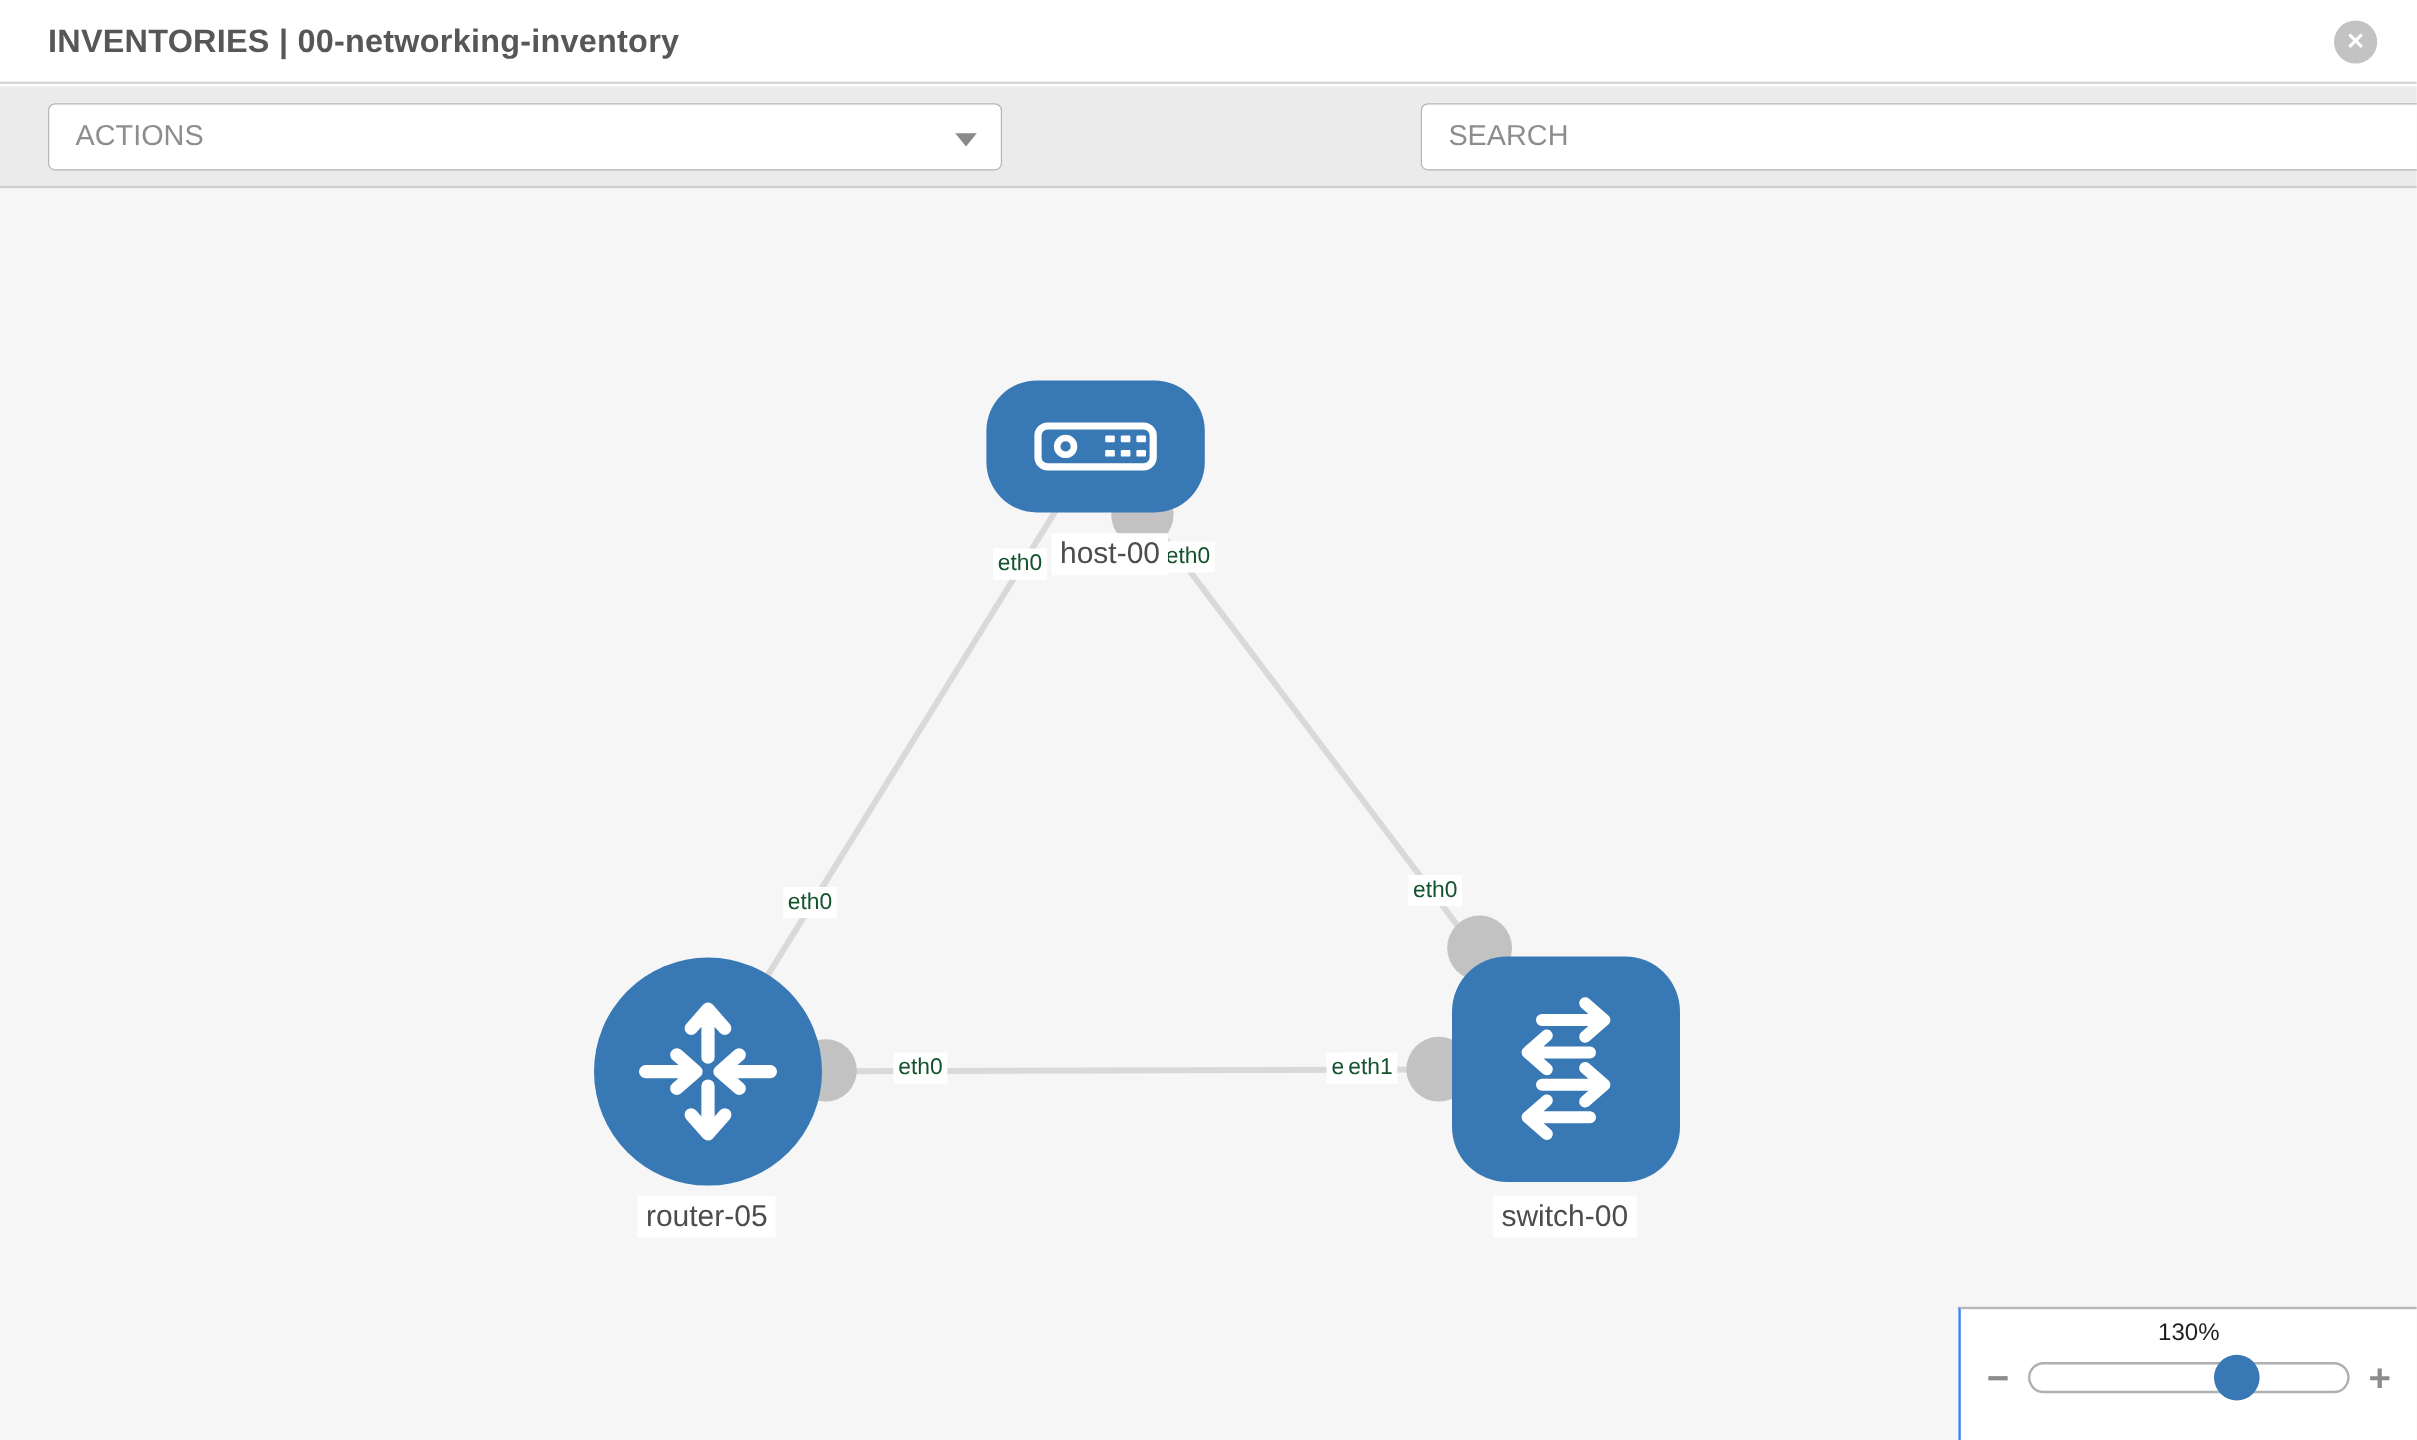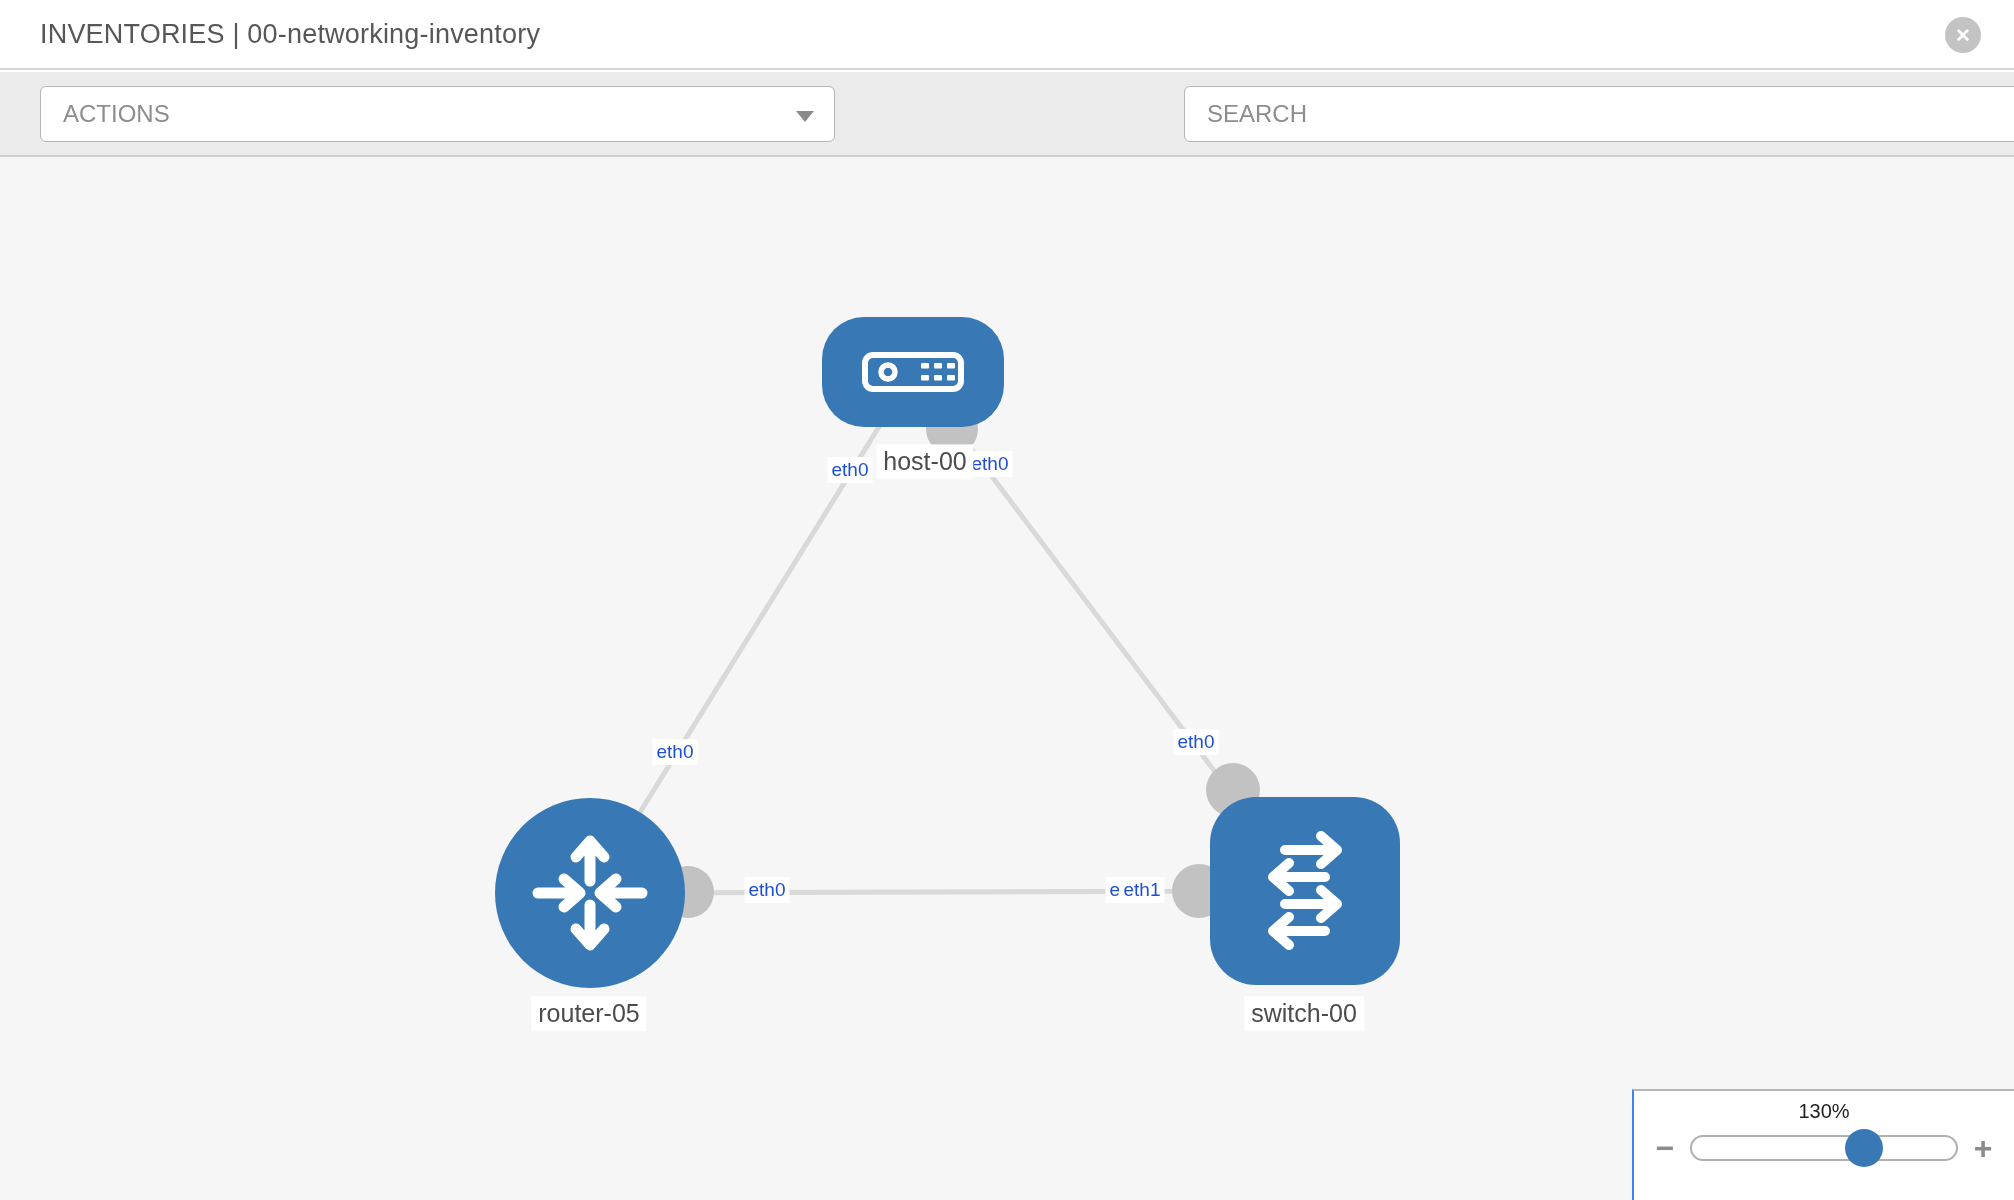--- a/index.html
+++ b/index.html
@@ -3,21 +3,21 @@
 <meta charset="utf-8">
 <style>
   * { margin:0; padding:0; box-sizing:border-box; }
   html,body { width:2014px; height:1200px; overflow:hidden; background:#fff;
     font-family:"Liberation Sans", sans-serif; }
   .app { position:relative; width:2014px; height:1200px; }
 
   
   .header { position:absolute; left:0; top:0; width:100%; height:70px; background:#fff;
     border-bottom:2px solid #d6d6d6; display:flex; align-items:center; }
-  .page-title { margin-left:40px; font-size:27px; font-weight:400; color:#575757; letter-spacing:.2px; }
+  .page-title { margin-left:40px; font-size:27px; font-weight:700; color:#575757; letter-spacing:.2px; }
   .close-btn { position:absolute; right:33px; top:17px; width:36px; height:36px; border-radius:50%;
     background:#c3c3c3; color:#fff; display:flex; align-items:center; justify-content:center;
     font-size:19px; font-weight:700; cursor:pointer; }
 
   
   .toolbar { position:absolute; left:0; top:72px; width:100%; height:85px; background:#ebebeb;
     border-bottom:2px solid #cfcfcf; }
   .select { position:absolute; top:14px; height:56px; background:#fff; border:1px solid #b5b5b5;
     border-radius:6px; display:flex; align-items:center; padding:0 22px; cursor:pointer;
     color:#8d8d8d; font-size:24px; }
@@ -31,21 +31,21 @@
   .ti-wrench { left:1047px; }
   .ti-key    { left:1116px; }
 
   
   .canvas { position:absolute; left:0; top:157px; width:2014px; height:1043px; background:#f6f6f6; }
   #topo-svg { position:absolute; left:0; top:0; }
   #labels { position:absolute; left:0; top:0; width:100%; height:100%; pointer-events:none; }
   .lbl { position:absolute; transform:translate(-50%,-50%); background:#fff; color:#4c4c4c;
     white-space:nowrap; line-height:1.25; }
   .node-label { font-size:25px; padding:2px 7px; }
-  .if-label { font-size:19px; padding:1px 4px; color:#1d4ed8;text-align:right; }
+  .if-label { font-size:19px; padding:1px 4px; color:#14532d;text-align:right; }
 
   
   .zoom-panel { position:absolute; right:0; bottom:0; width:382px; height:111px; background:#fff;
     border-left:2px solid #3b82f6; border-top:2px solid #b7b7b7; }
   .zoom-level { text-align:center; margin-top:9px; font-size:20px; color:#1f1f1f; }
   .zoom-row { display:flex; align-items:center; padding:0 16px; margin-top:12px; }
   .zoom-btn { width:30px; font-size:32px; font-weight:700; color:#8c8c8c; text-align:center;
     line-height:26px; cursor:pointer; user-select:none; }
   .zoom-track { position:relative; flex:1; height:26px; margin:0 10px; background:#fff;
     border:2px solid #b0b0b0; border-radius:13px; cursor:pointer; }

